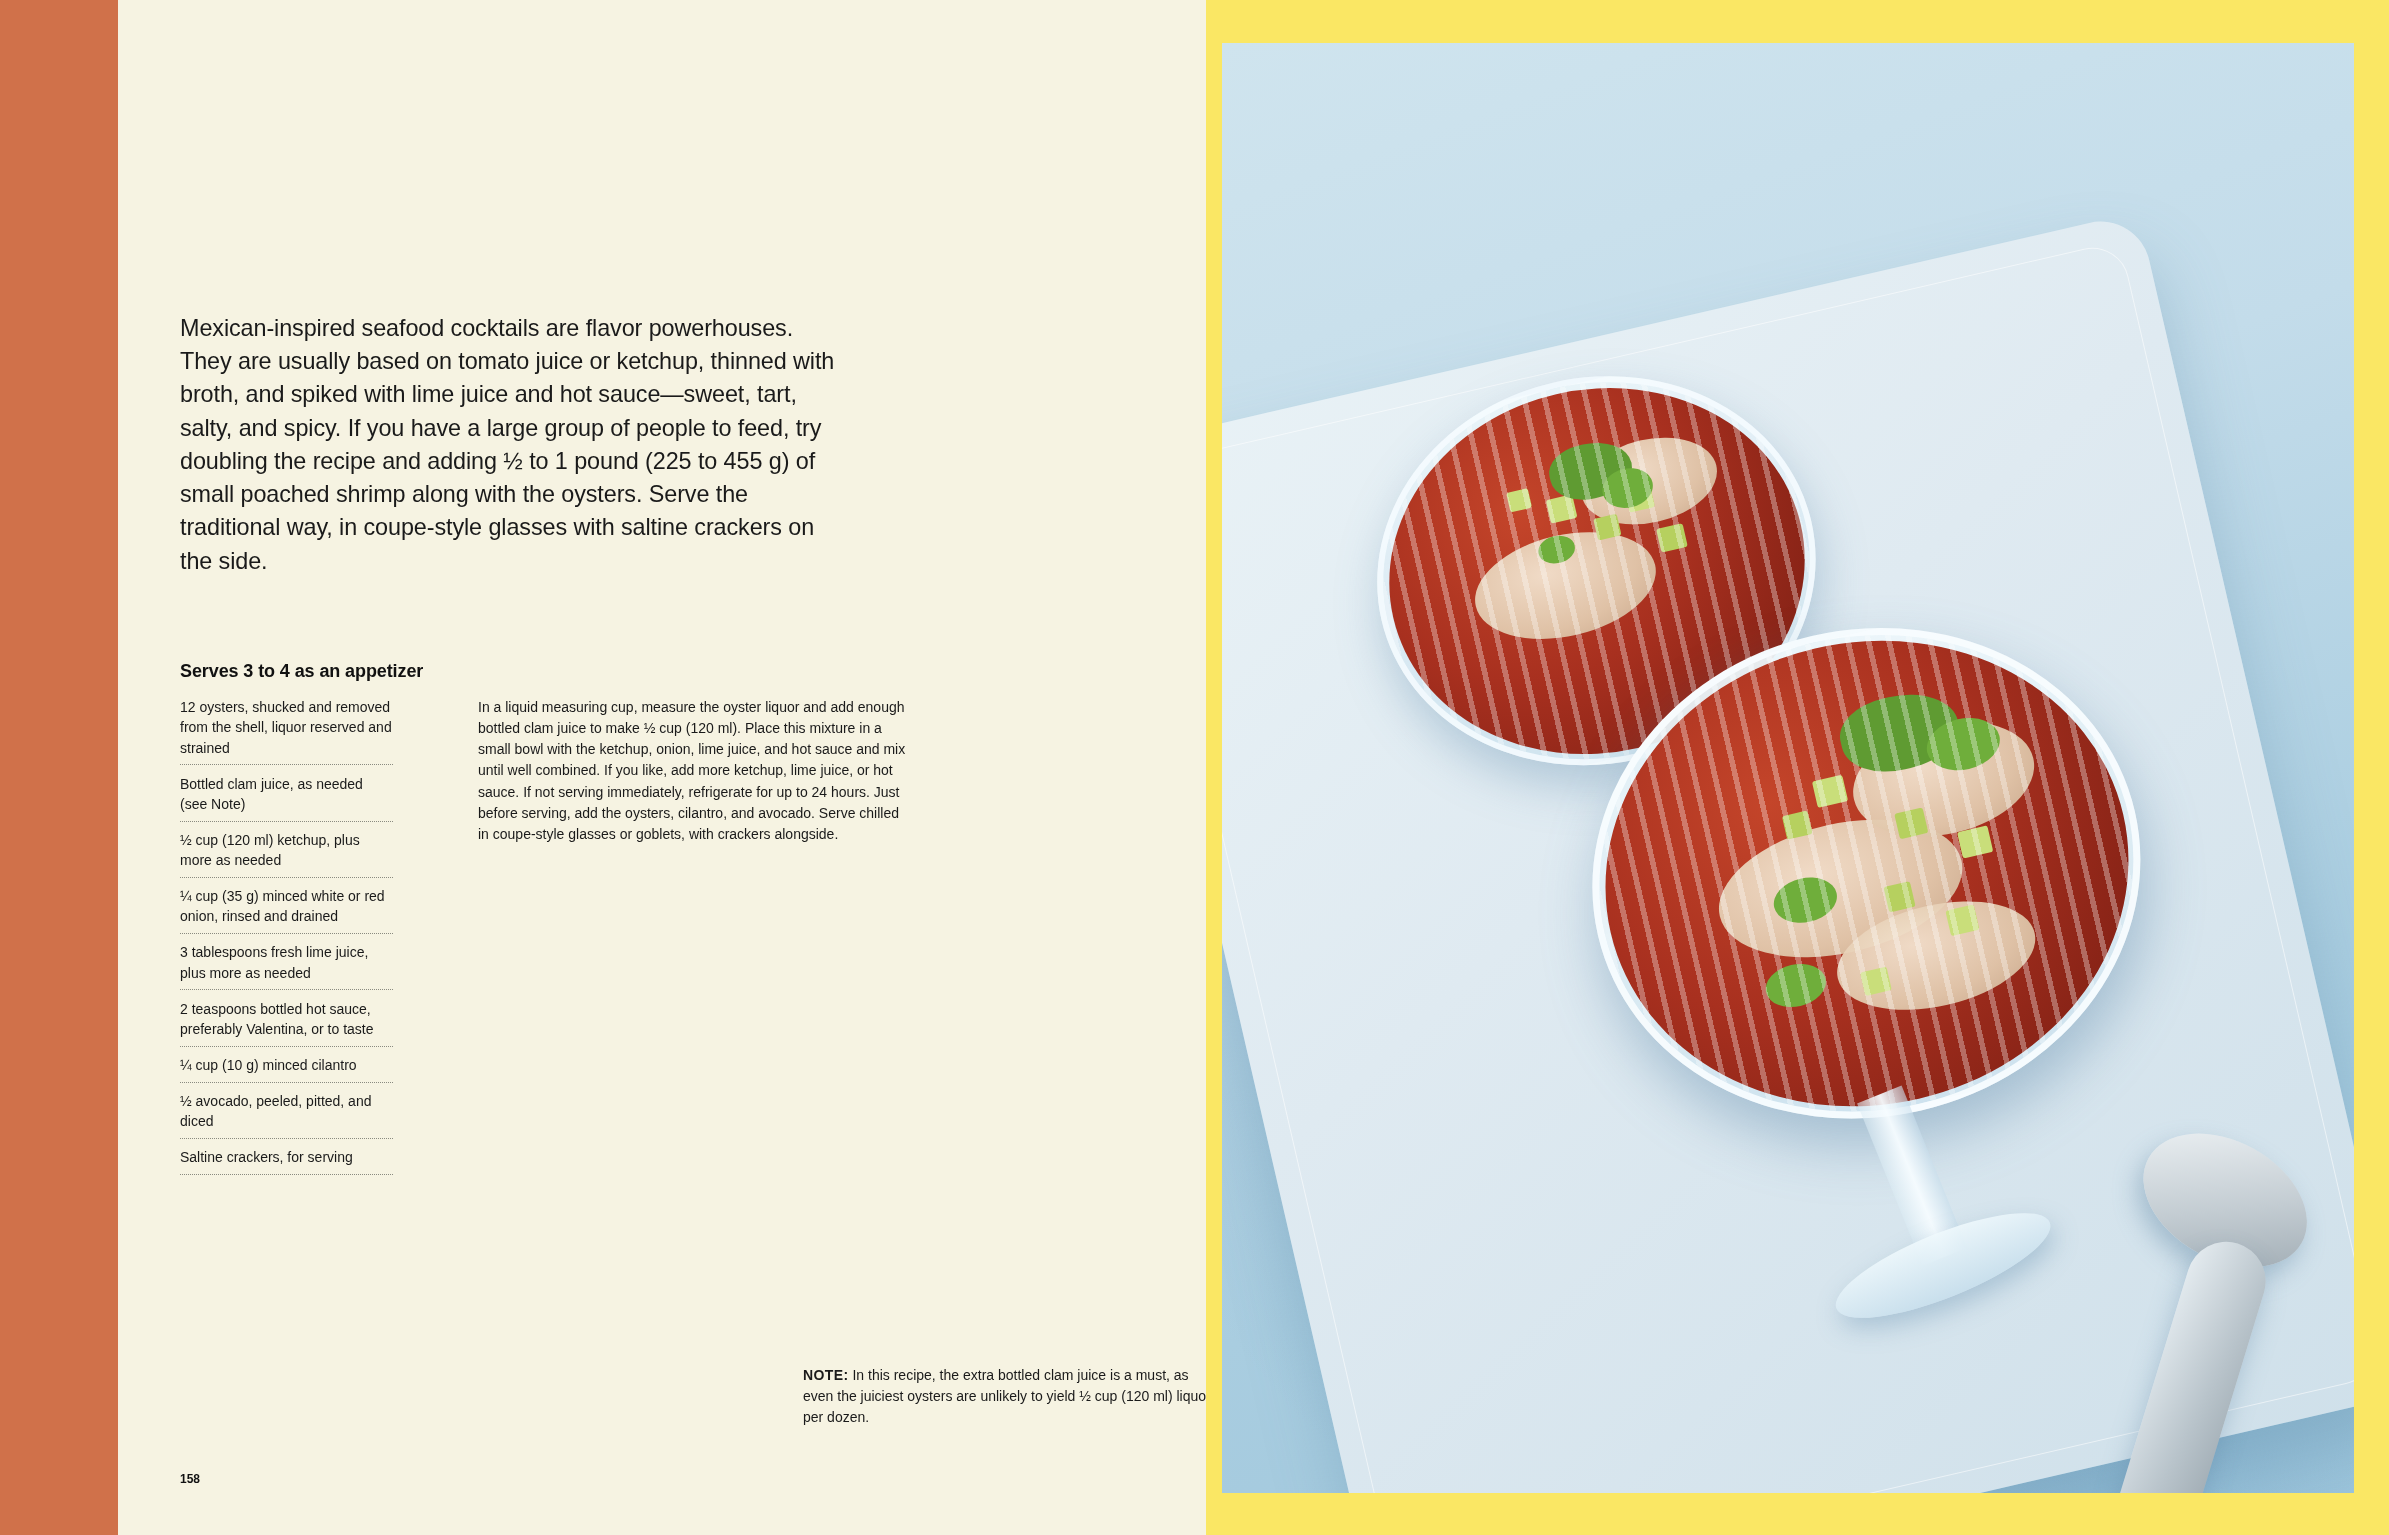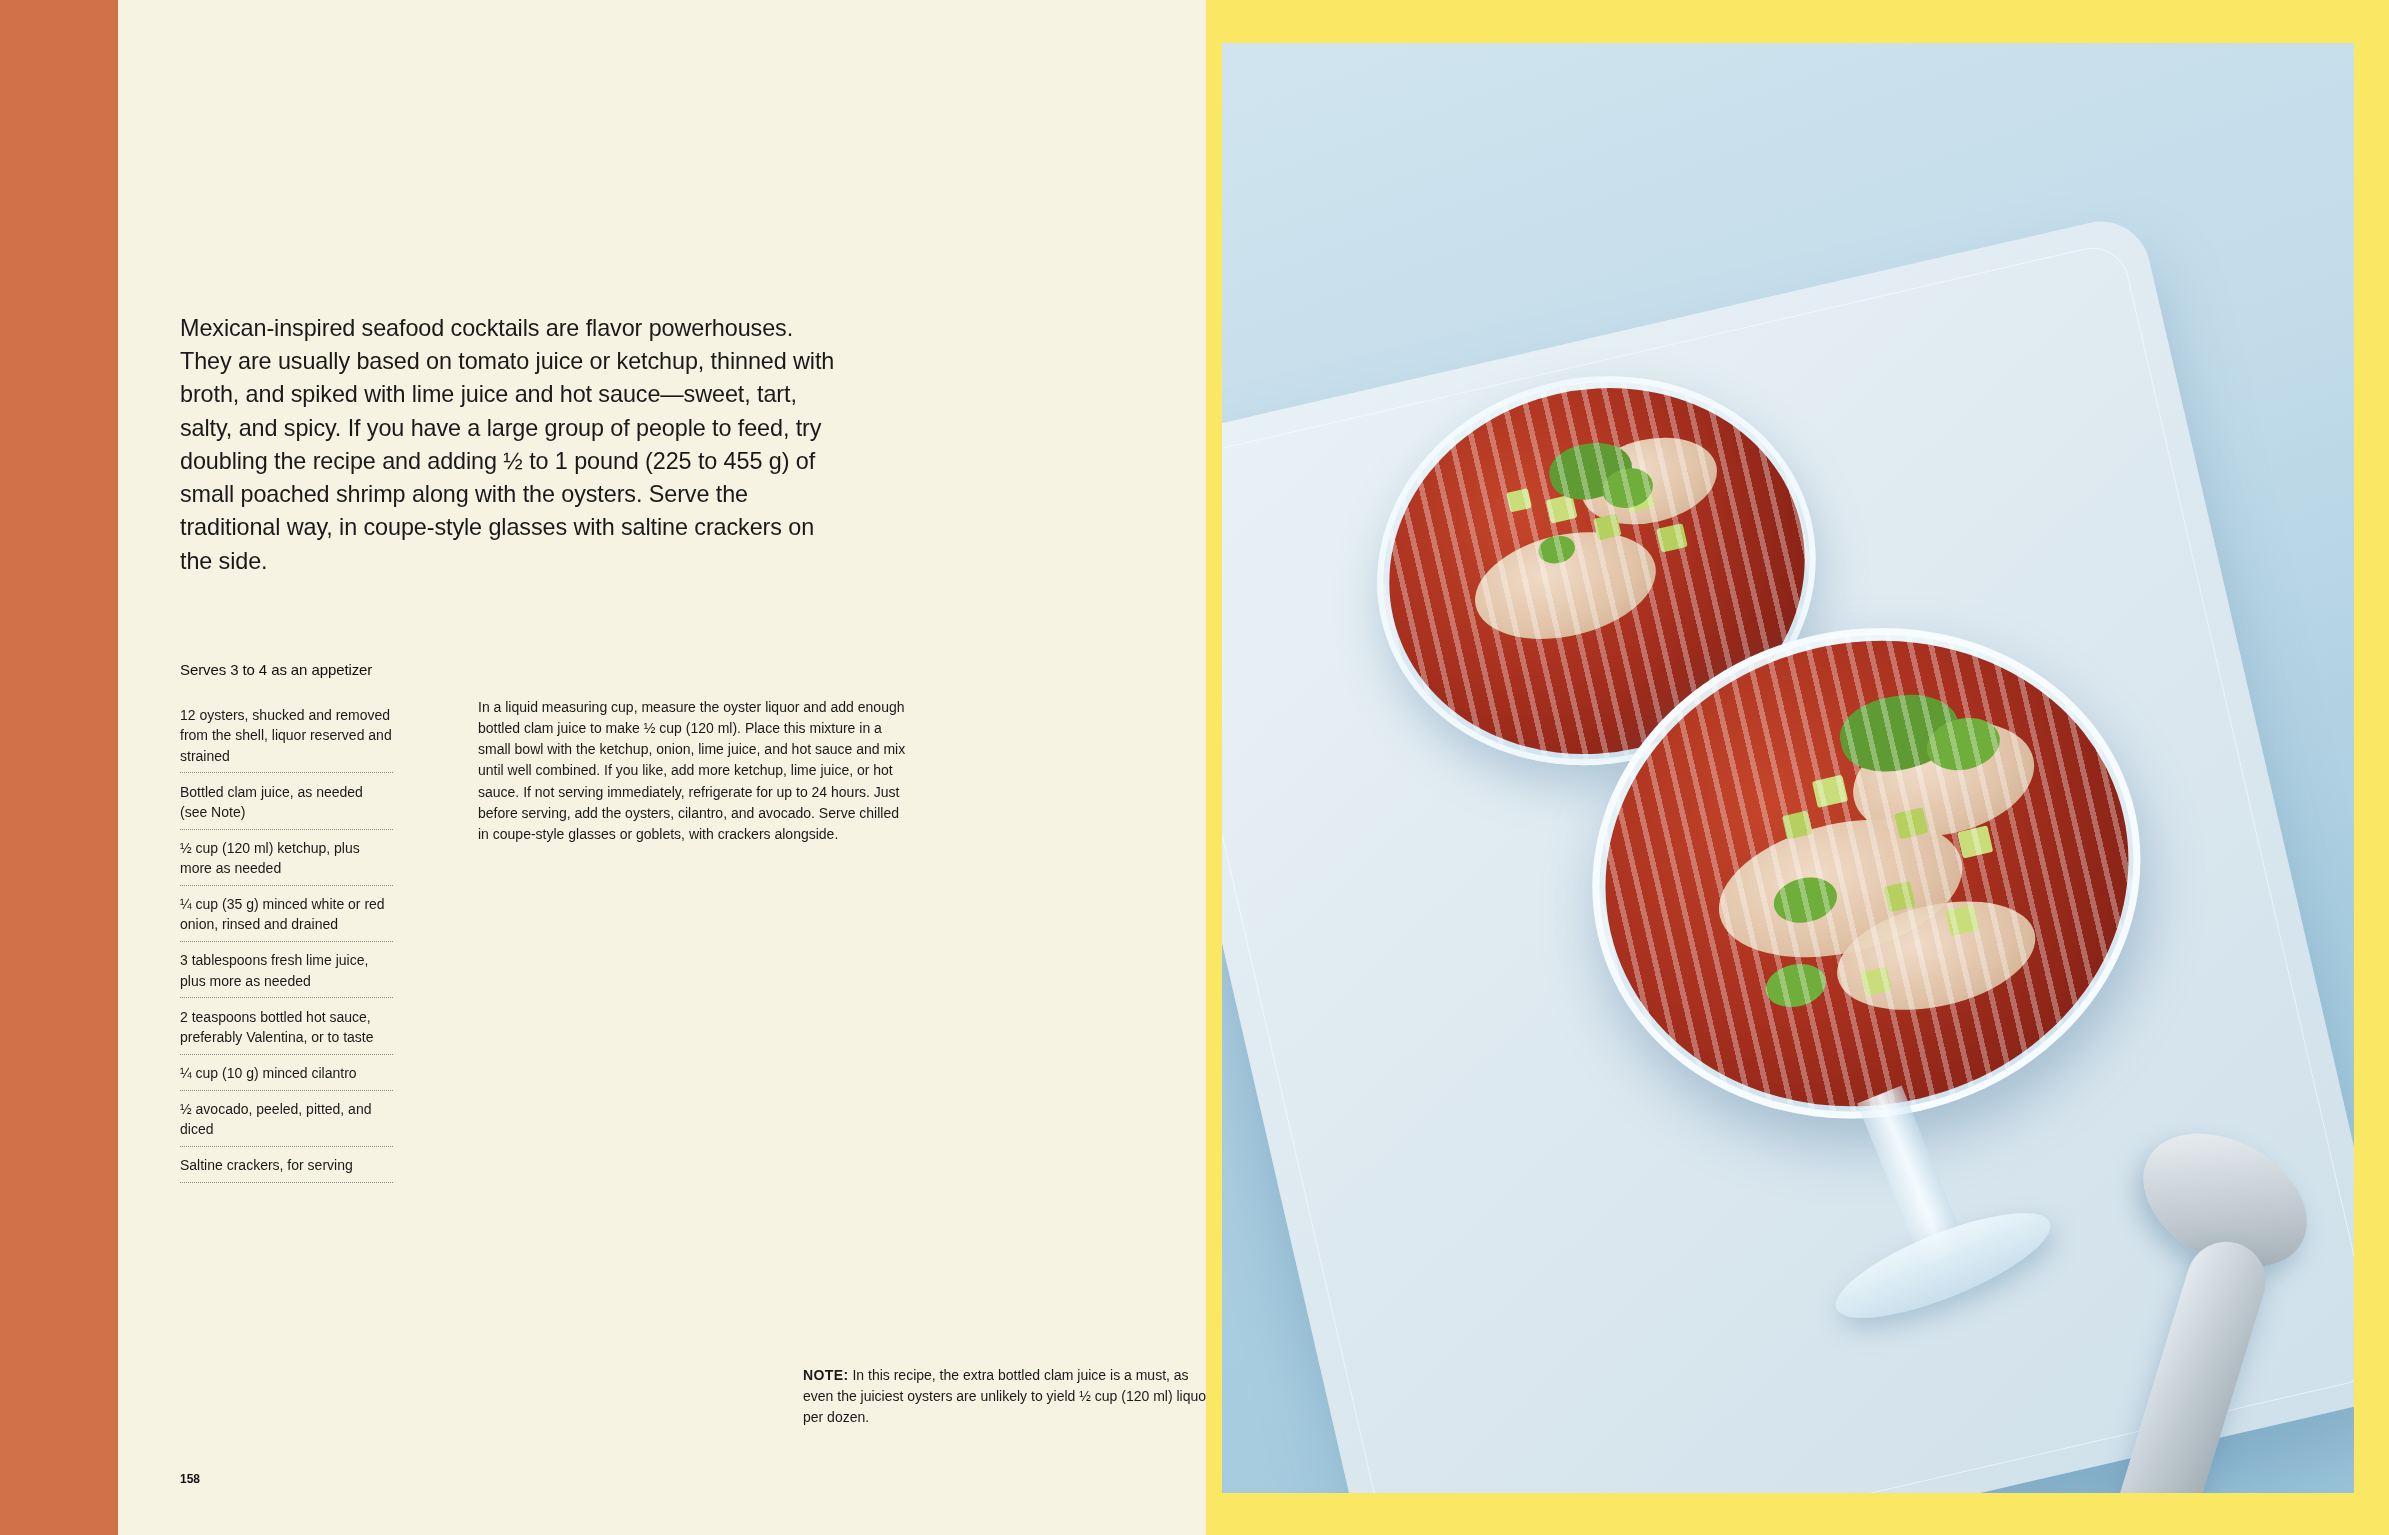--- a/index.html
+++ b/index.html
@@ -60,39 +60,38 @@
     font-size: 23.4px;
     line-height: 1.42;
     color: #1a1a1a;
     letter-spacing: -0.1px;
   }
 
   .serves {
     position: absolute;
     top: 661px;
     left: 0;
-    font-size: 15px;
-    font-weight: normal;
+    font-size: 18px;
+    font-weight: bold;
     color: #111111;
     letter-spacing: -0.1px;
   }
 
   .columns {
     position: absolute;
     top: 697px;
     left: 0;
     width: 855px;
     display: flex;
     gap: 39px;
   }
 
   .col-ingredients {
     width: 213px;
     flex: 0 0 auto;
-    margin-top: 8px;
   }
   .ingredient {
     font-size: 14px;
     line-height: 1.45;
     color: #1a1a1a;
     padding-bottom: 6.4px;
     margin-bottom: 8.3px;
     border-bottom: 1.4px dotted #8a8a80;
   }
 

